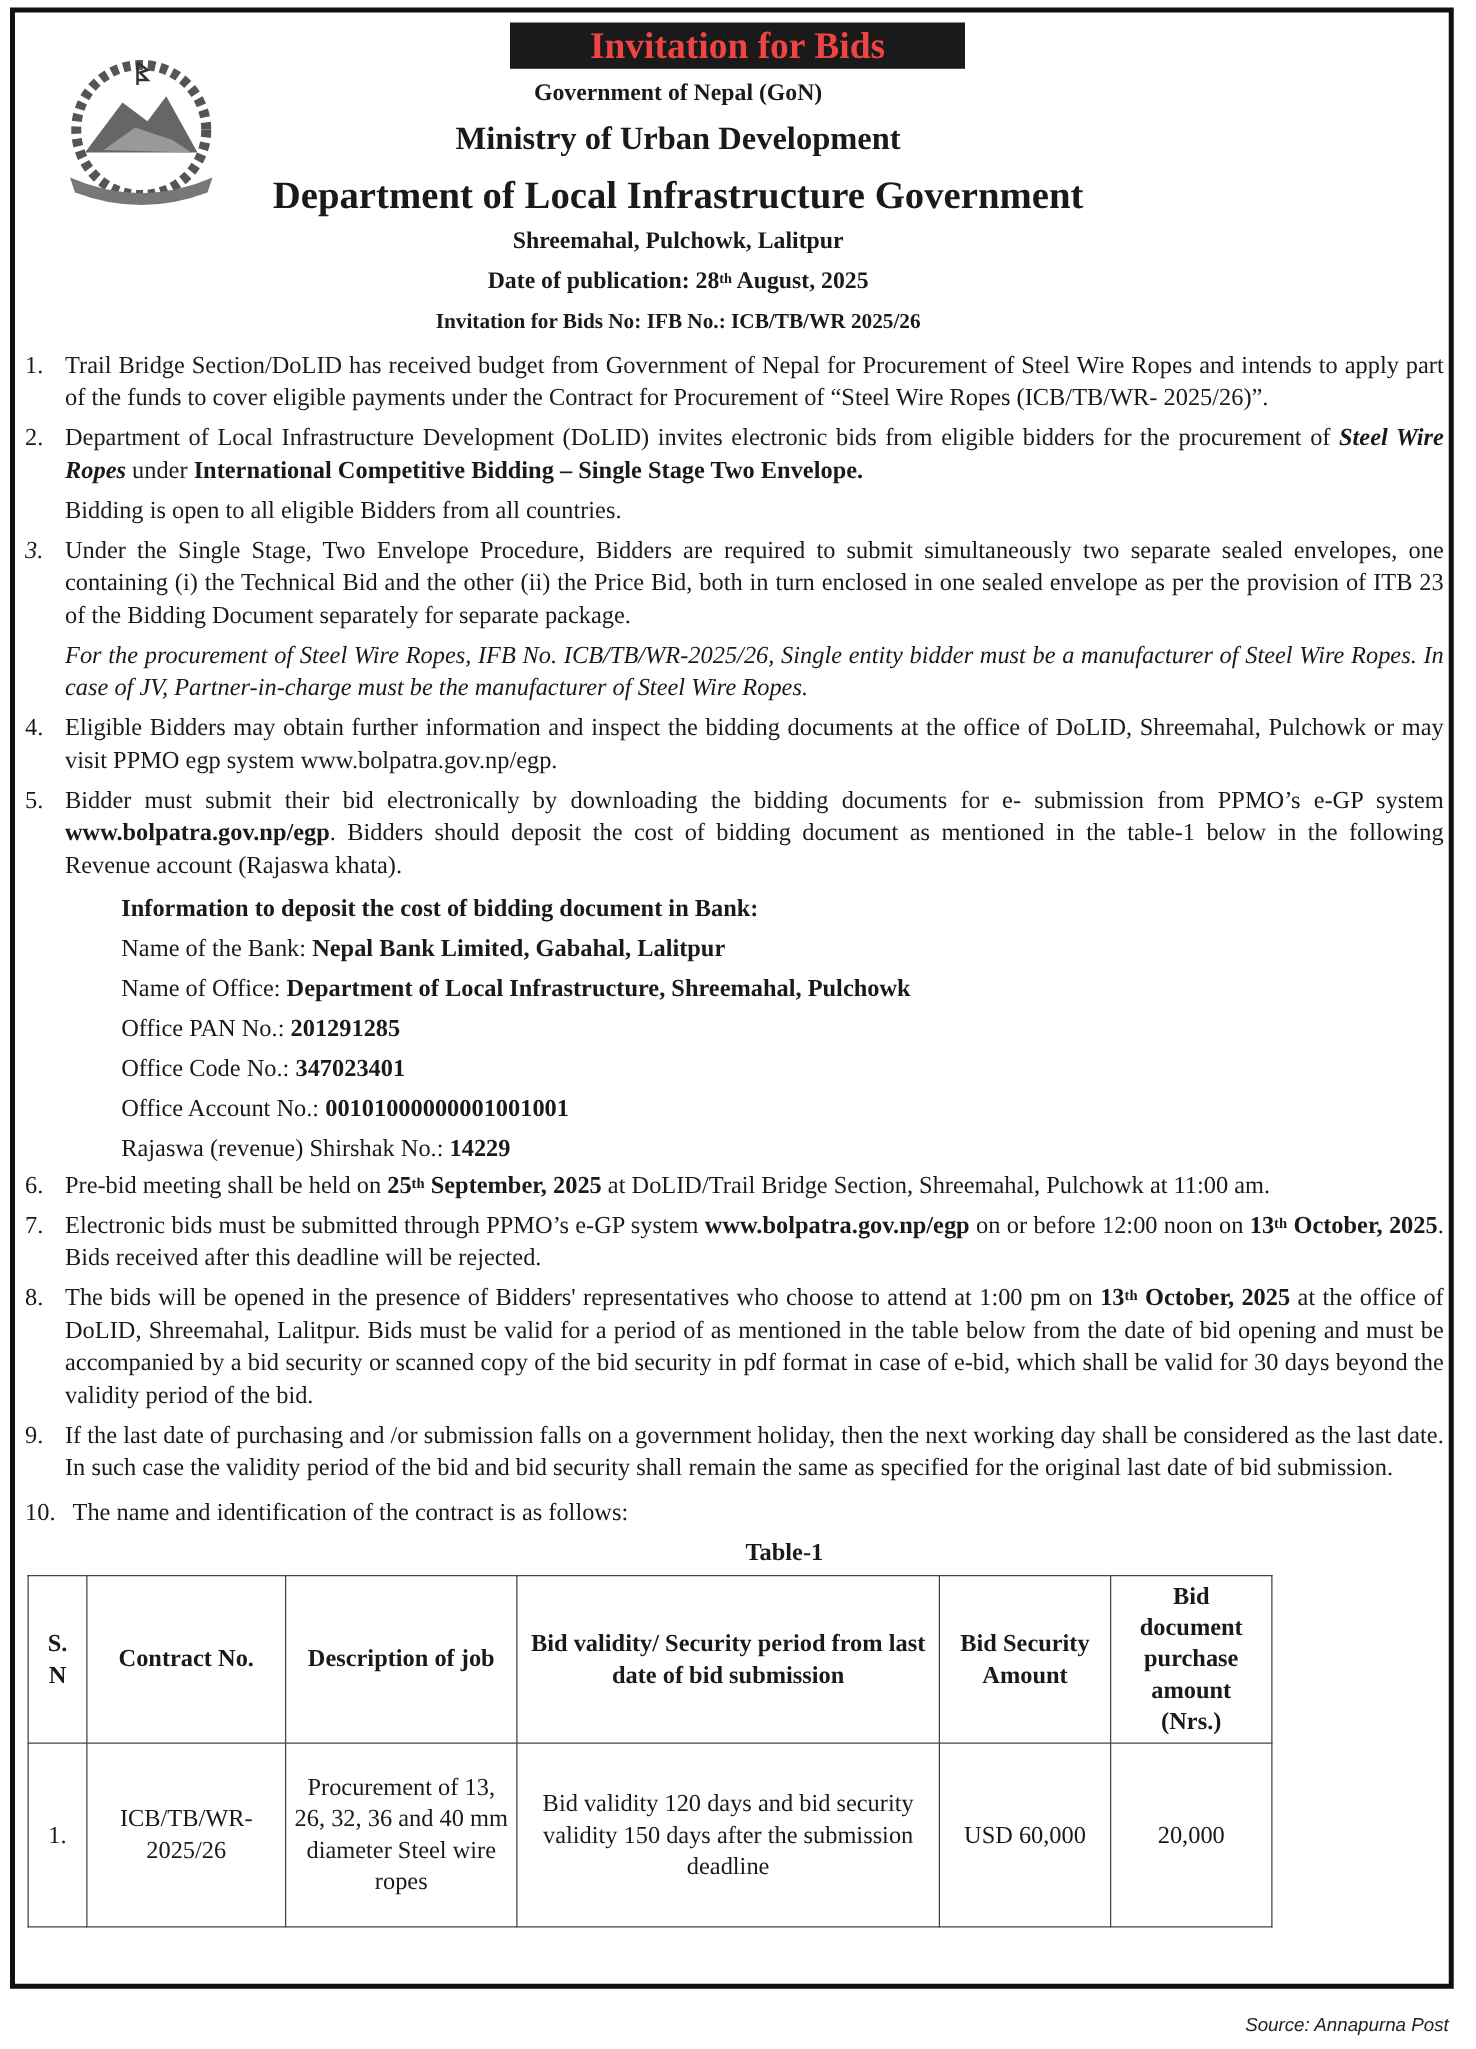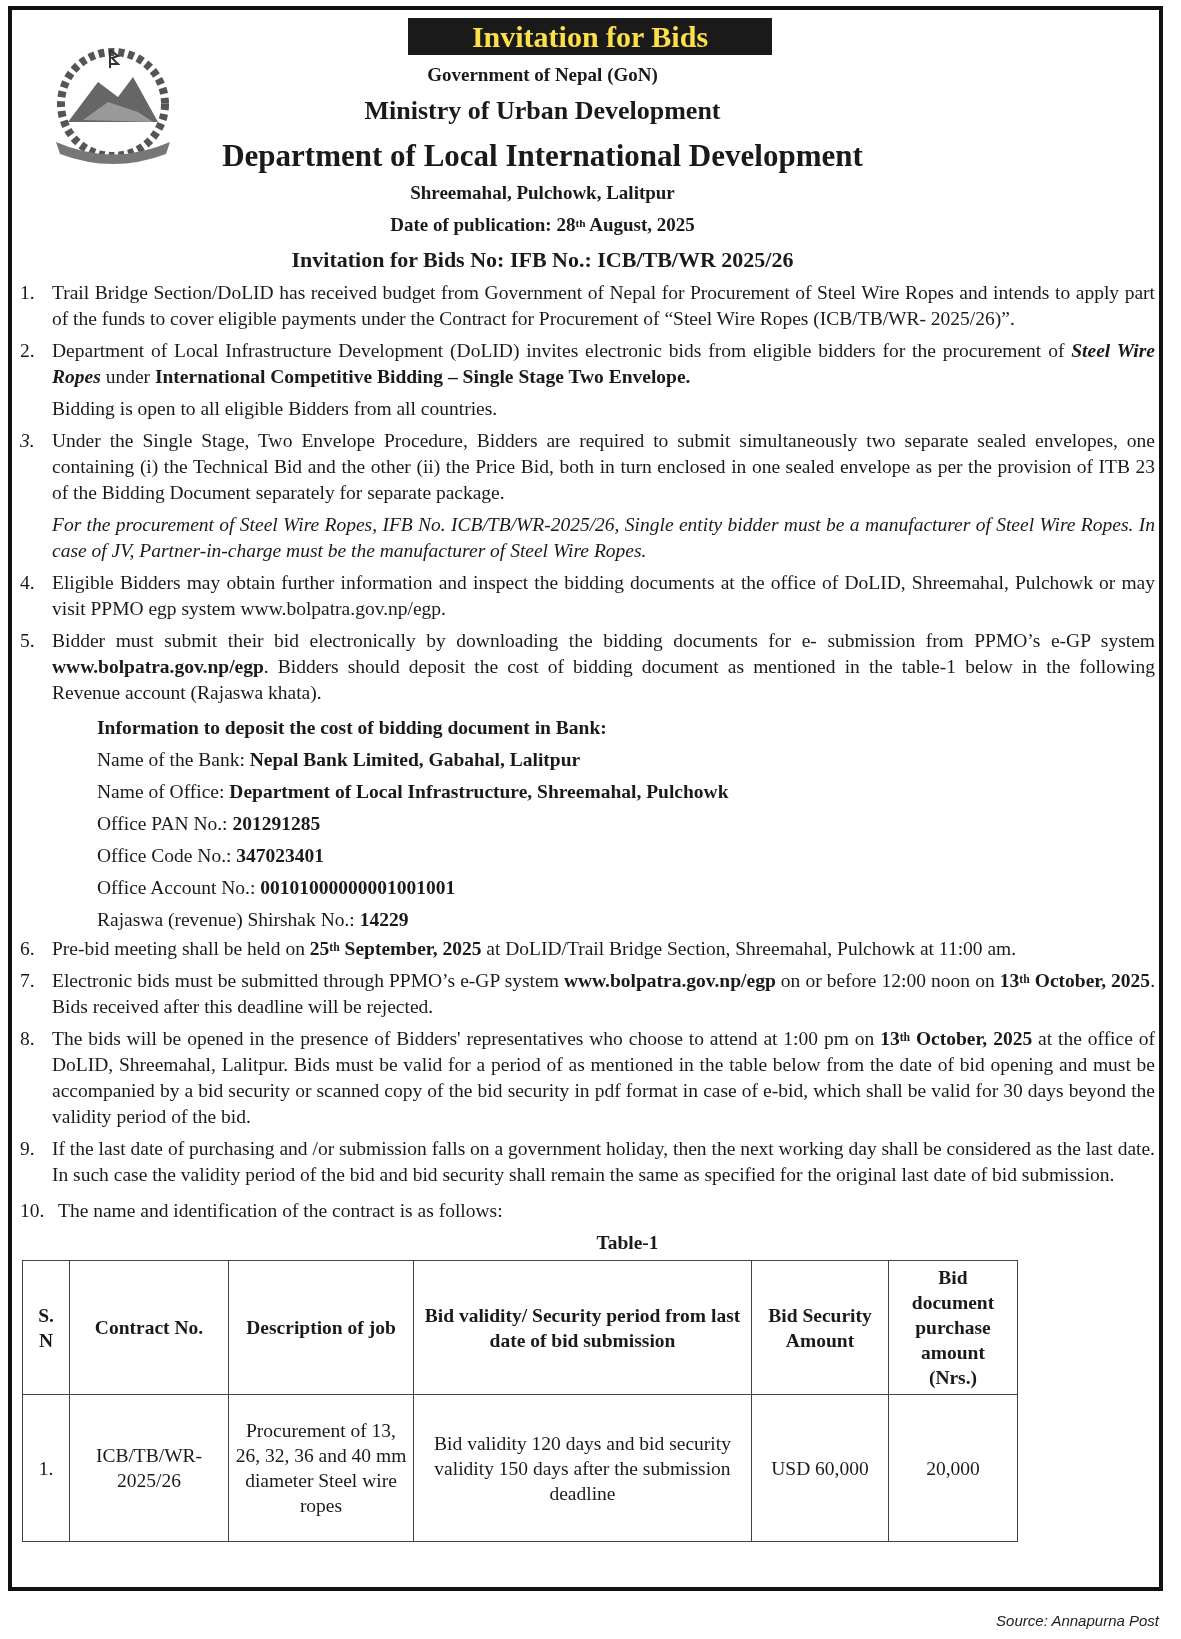--- a/index.html
+++ b/index.html
@@ -1,26 +1,26 @@
 <!DOCTYPE html>
 <html><head>
 <meta charset="utf-8">
 <style>
   html, body { margin: 0; padding: 0; background: #ffffff; }
   body { width: 1181px; height: 1639px; position: relative; font-family: "Liberation Serif", "DejaVu Serif", serif; color: #1a1a1a; overflow: hidden; }
   .frame { position: absolute; left: 8px; top: 6px; width: 1155px; height: 1585px; border: 4px solid #111; box-sizing: border-box; }
   .emblem { position: absolute; left: 38px; top: 42px; width: 150px; height: 130px; }
-  .title-bar { position: absolute; left: 408px; top: 18px; width: 364px; height: 37px; background: #1a1a1a; color: #fde047; font-weight: bold; font-size: 30px; text-align: center; line-height: 38px; }
+  .title-bar { position: absolute; left: 408px; top: 18px; width: 364px; height: 37px; background: #1a1a1a; color: #ef4444; font-weight: bold; font-size: 30px; text-align: center; line-height: 38px; }
   .hdr { position: absolute; left: 0; width: 1085px; text-align: center; font-weight: bold; }
   .h1 { top: 64px; font-size: 19px; }
   .h2 { top: 96px; font-size: 26px; }
   .h3 { top: 138px; font-size: 31px; }
   .h4 { top: 182px; font-size: 19px; }
   .h5 { top: 214px; font-size: 19px; }
-  .h6 { top: 247px; font-size: 22px; }
+  .h6 { top: 247px; font-size: 17px; }
   sup { font-size: 0.6em; line-height: 0; position: relative; top: -0.35em; vertical-align: baseline; }
   .body { position: absolute; left: 20px; top: 280px; width: 1135px; font-size: 19.5px; line-height: 26px; }
   .item { position: relative; padding-left: 32px; margin-bottom: 6px; text-align: justify; }
   .item .num { position: absolute; left: 0; top: 0; }
   .item.ten { padding-left: 38px; margin-top: 10px; }
   .sub { padding-left: 32px; margin-bottom: 6px; }
   .ital { font-style: italic; text-align: justify; }
   .bank { padding-left: 77px; }
   .bank div { line-height: 32px; }
   b { font-weight: bold; }
@@ -40,21 +40,21 @@
   <circle cx="75" cy="62" r="52" fill="none" stroke="#555" stroke-width="8" stroke-dasharray="6 4"></circle>
   <path d="M30 80 L60 40 L80 55 L95 35 L120 80 Z" fill="#666"></path>
   <path d="M45 78 L70 60 L100 70 L115 80 Z" fill="#999"></path>
   <path d="M72 8 L72 26 M72 8 L80 14 L74 16 L80 22 L72 22" stroke="#333" stroke-width="2" fill="none"></path>
   <path d="M18 100 Q75 125 132 100 L128 112 Q75 132 22 112 Z" fill="#777"></path>
 </svg>
 
 <div class="title-bar">Invitation for Bids</div>
 <div class="hdr h1">Government of Nepal (GoN)</div>
 <div class="hdr h2">Ministry of Urban Development</div>
-<div class="hdr h3">Department of Local International Development</div>
+<div class="hdr h3">Department of Local Infrastructure Government</div>
 <div class="hdr h4">Shreemahal, Pulchowk, Lalitpur</div>
 <div class="hdr h5"><span>Date of publication: </span><span>28</span><sup>th</sup><span> August, 2025</span></div>
 <div class="hdr h6">Invitation for Bids No: IFB No.: ICB/TB/WR 2025/26</div>
 
 <div class="body">
   <div class="item"><span class="num">1.</span><span>Trail Bridge Section/DoLID has received budget from Government of Nepal for Procurement of Steel Wire Ropes and intends to apply part of the funds to cover eligible payments under the Contract for Procurement of “Steel Wire Ropes (ICB/TB/WR- 2025/26)”.</span></div>
 
   <div class="item"><span class="num">2.</span><span>Department of Local Infrastructure Development (DoLID) invites electronic bids from eligible bidders for the procurement of </span><b><i>Steel Wire Ropes</i></b><span> under </span><b>International Competitive Bidding – Single Stage Two Envelope.</b></div>
   <div class="sub">Bidding is open to all eligible Bidders from all countries.</div>
 

